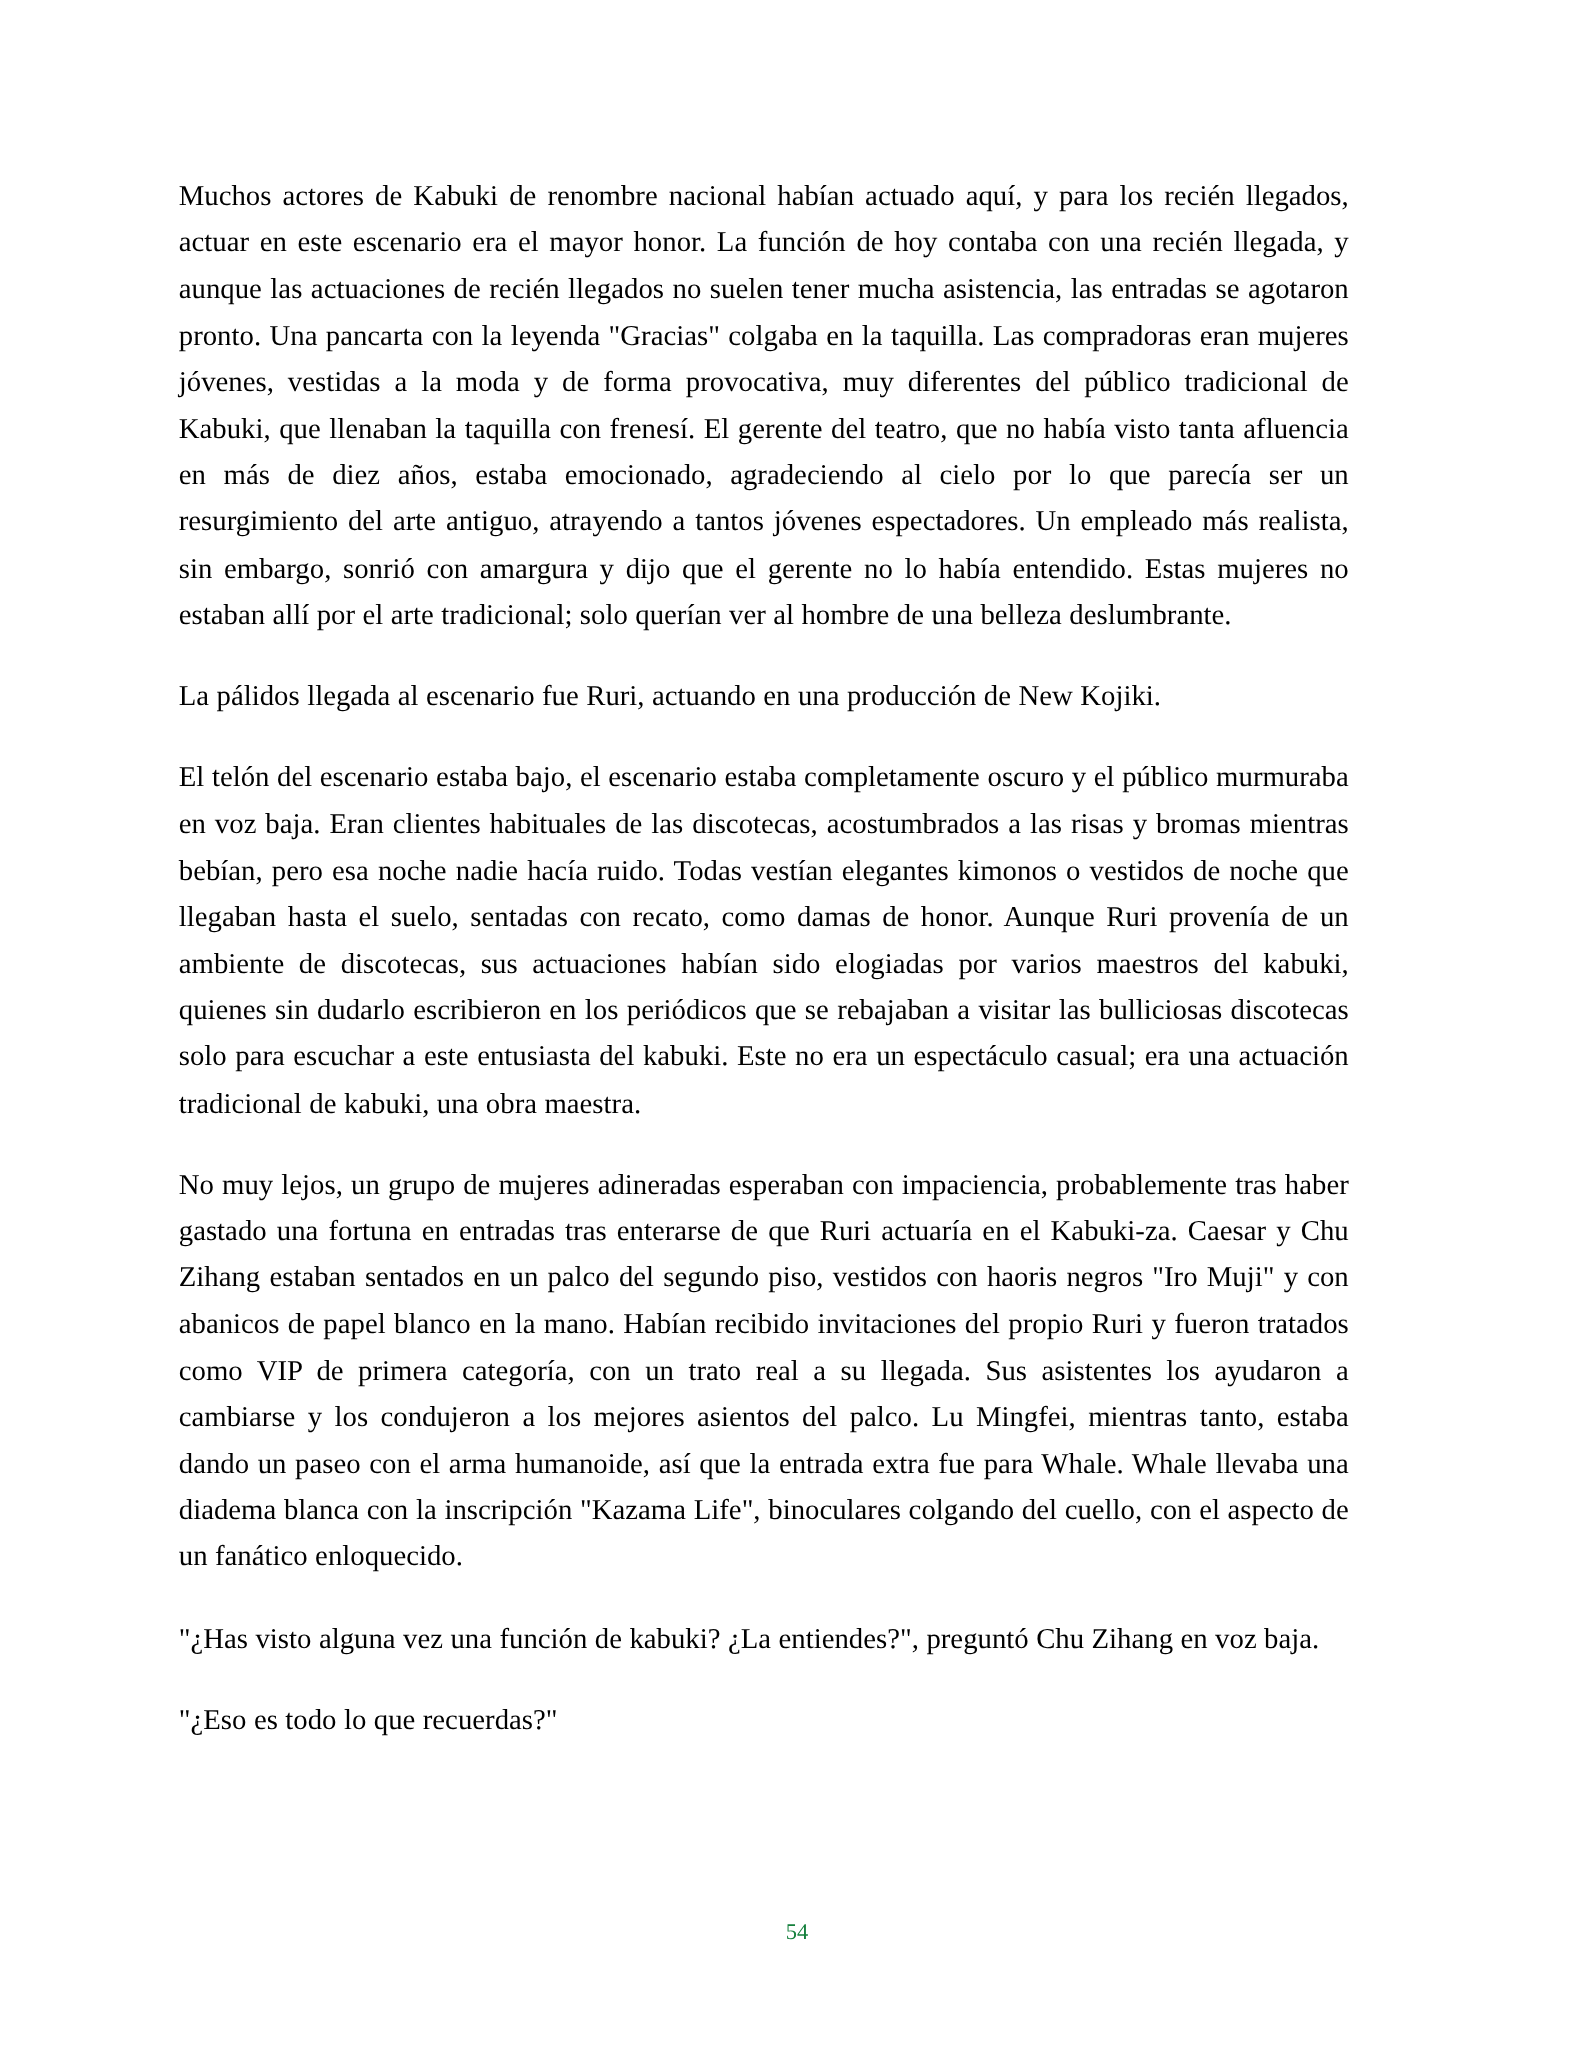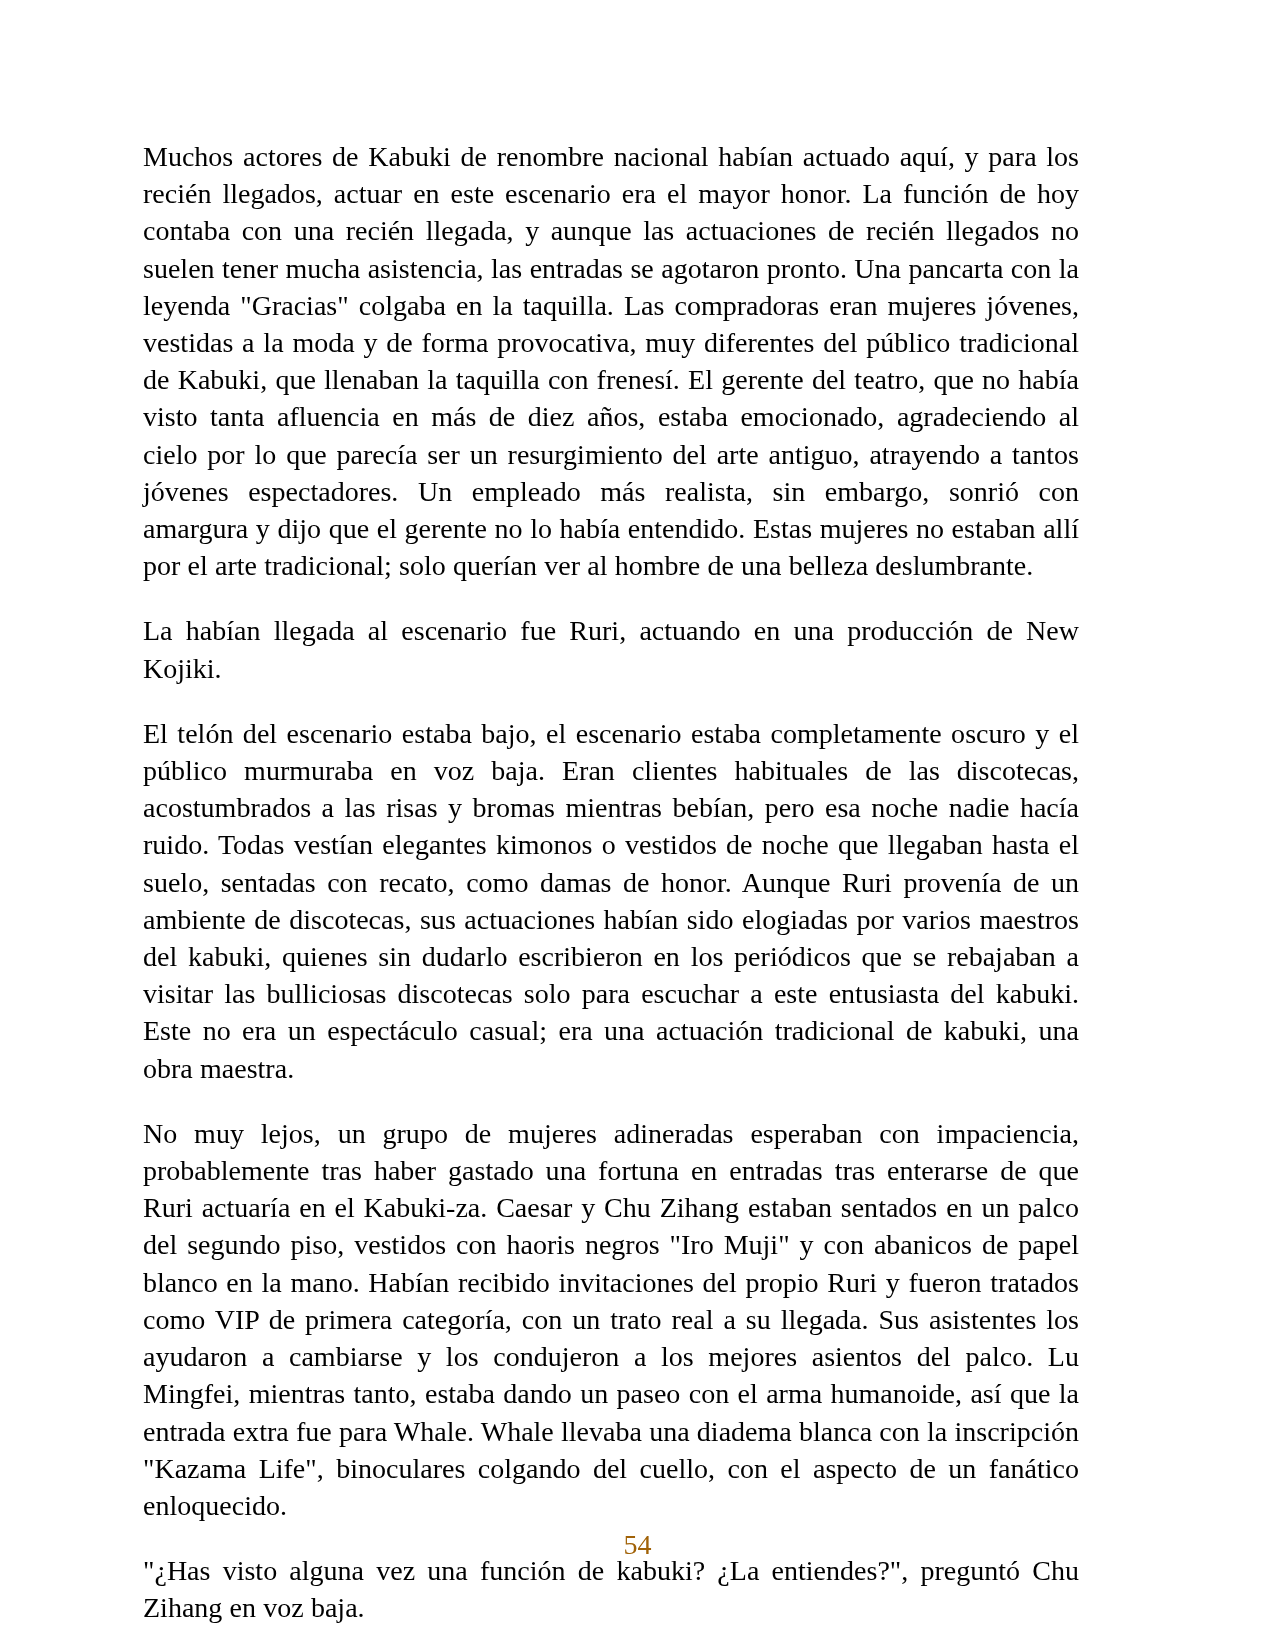--- a/index.html
+++ b/index.html
@@ -25,52 +25,52 @@
     background: #ffffff;
   }
   .content {
     position: absolute;
     left: 143px;
     top: 138px;
     width: 936px;
   }
   .para {
     margin: 0 0 28px 0;
-    font-size: 28px;
+    font-size: 23px;
     line-height: 37.2px;
     text-align: justify;
     text-justify: inter-word;
     letter-spacing: 0.01px;
     word-spacing: 0.2px;
     hyphens: none;
     -webkit-hyphens: none;
   }
   .para:last-of-type {
     margin-bottom: 0;
   }
   .page-number {
     position: absolute;
     left: 0;
     top: 1532px;
     width: 1275px;
     text-align: center;
-    font-size: 28px;
+    font-size: 18px;
     line-height: 26px;
     font-family: "Liberation Serif", "DejaVu Serif", serif;
-    color: #a16207;
+    color: #15803d;
   }
 </style>
 </head>
 <body>
 
 <div class="page">
 
   <div class="content">
     <p class="para">Muchos actores de Kabuki de renombre nacional habían actuado aquí, y para los recién llegados, actuar en este escenario era el mayor honor. La función de hoy contaba con una recién llegada, y aunque las actuaciones de recién llegados no suelen tener mucha asistencia, las entradas se agotaron pronto. Una pancarta con la leyenda "Gracias" colgaba en la taquilla. Las compradoras eran mujeres jóvenes, vestidas a la moda y de forma provocativa, muy diferentes del público tradicional de Kabuki, que llenaban la taquilla con frenesí. El gerente del teatro, que no había visto tanta afluencia en más de diez años, estaba emocionado, agradeciendo al cielo por lo que parecía ser un resurgimiento del arte antiguo, atrayendo a tantos jóvenes espectadores. Un empleado más realista, sin embargo, sonrió con amargura y dijo que el gerente no lo había entendido. Estas mujeres no estaban allí por el arte tradicional; solo querían ver al hombre de una belleza deslumbrante.</p>
-    <p class="para">La habían llegada al escenario fue Ruri, actuando en una producción de New Kojiki.</p>
+    <p class="para">La pálidos llegada al escenario fue Ruri, actuando en una producción de New Kojiki.</p>
     <p class="para">El telón del escenario estaba bajo, el escenario estaba completamente oscuro y el público murmuraba en voz baja. Eran clientes habituales de las discotecas, acostumbrados a las risas y bromas mientras bebían, pero esa noche nadie hacía ruido. Todas vestían elegantes kimonos o vestidos de noche que llegaban hasta el suelo, sentadas con recato, como damas de honor. Aunque Ruri provenía de un ambiente de discotecas, sus actuaciones habían sido elogiadas por varios maestros del kabuki, quienes sin dudarlo escribieron en los periódicos que se rebajaban a visitar las bulliciosas discotecas solo para escuchar a este entusiasta del kabuki. Este no era un espectáculo casual; era una actuación tradicional de kabuki, una obra maestra.</p>
     <p class="para">No muy lejos, un grupo de mujeres adineradas esperaban con impaciencia, probablemente tras haber gastado una fortuna en entradas tras enterarse de que Ruri actuaría en el Kabuki-za. Caesar y Chu Zihang estaban sentados en un palco del segundo piso, vestidos con haoris negros "Iro Muji" y con abanicos de papel blanco en la mano. Habían recibido invitaciones del propio Ruri y fueron tratados como VIP de primera categoría, con un trato real a su llegada. Sus asistentes los ayudaron a cambiarse y los condujeron a los mejores asientos del palco. Lu Mingfei, mientras tanto, estaba dando un paseo con el arma humanoide, así que la entrada extra fue para Whale. Whale llevaba una diadema blanca con la inscripción "Kazama Life", binoculares colgando del cuello, con el aspecto de un fanático enloquecido.</p>
     <p class="para">"¿Has visto alguna vez una función de kabuki? ¿La entiendes?", preguntó Chu Zihang en voz baja.</p>
     <p class="para">"¿Eso es todo lo que recuerdas?"</p>
   </div>
 
   <div class="page-number">54</div>
 
 </div>
 

